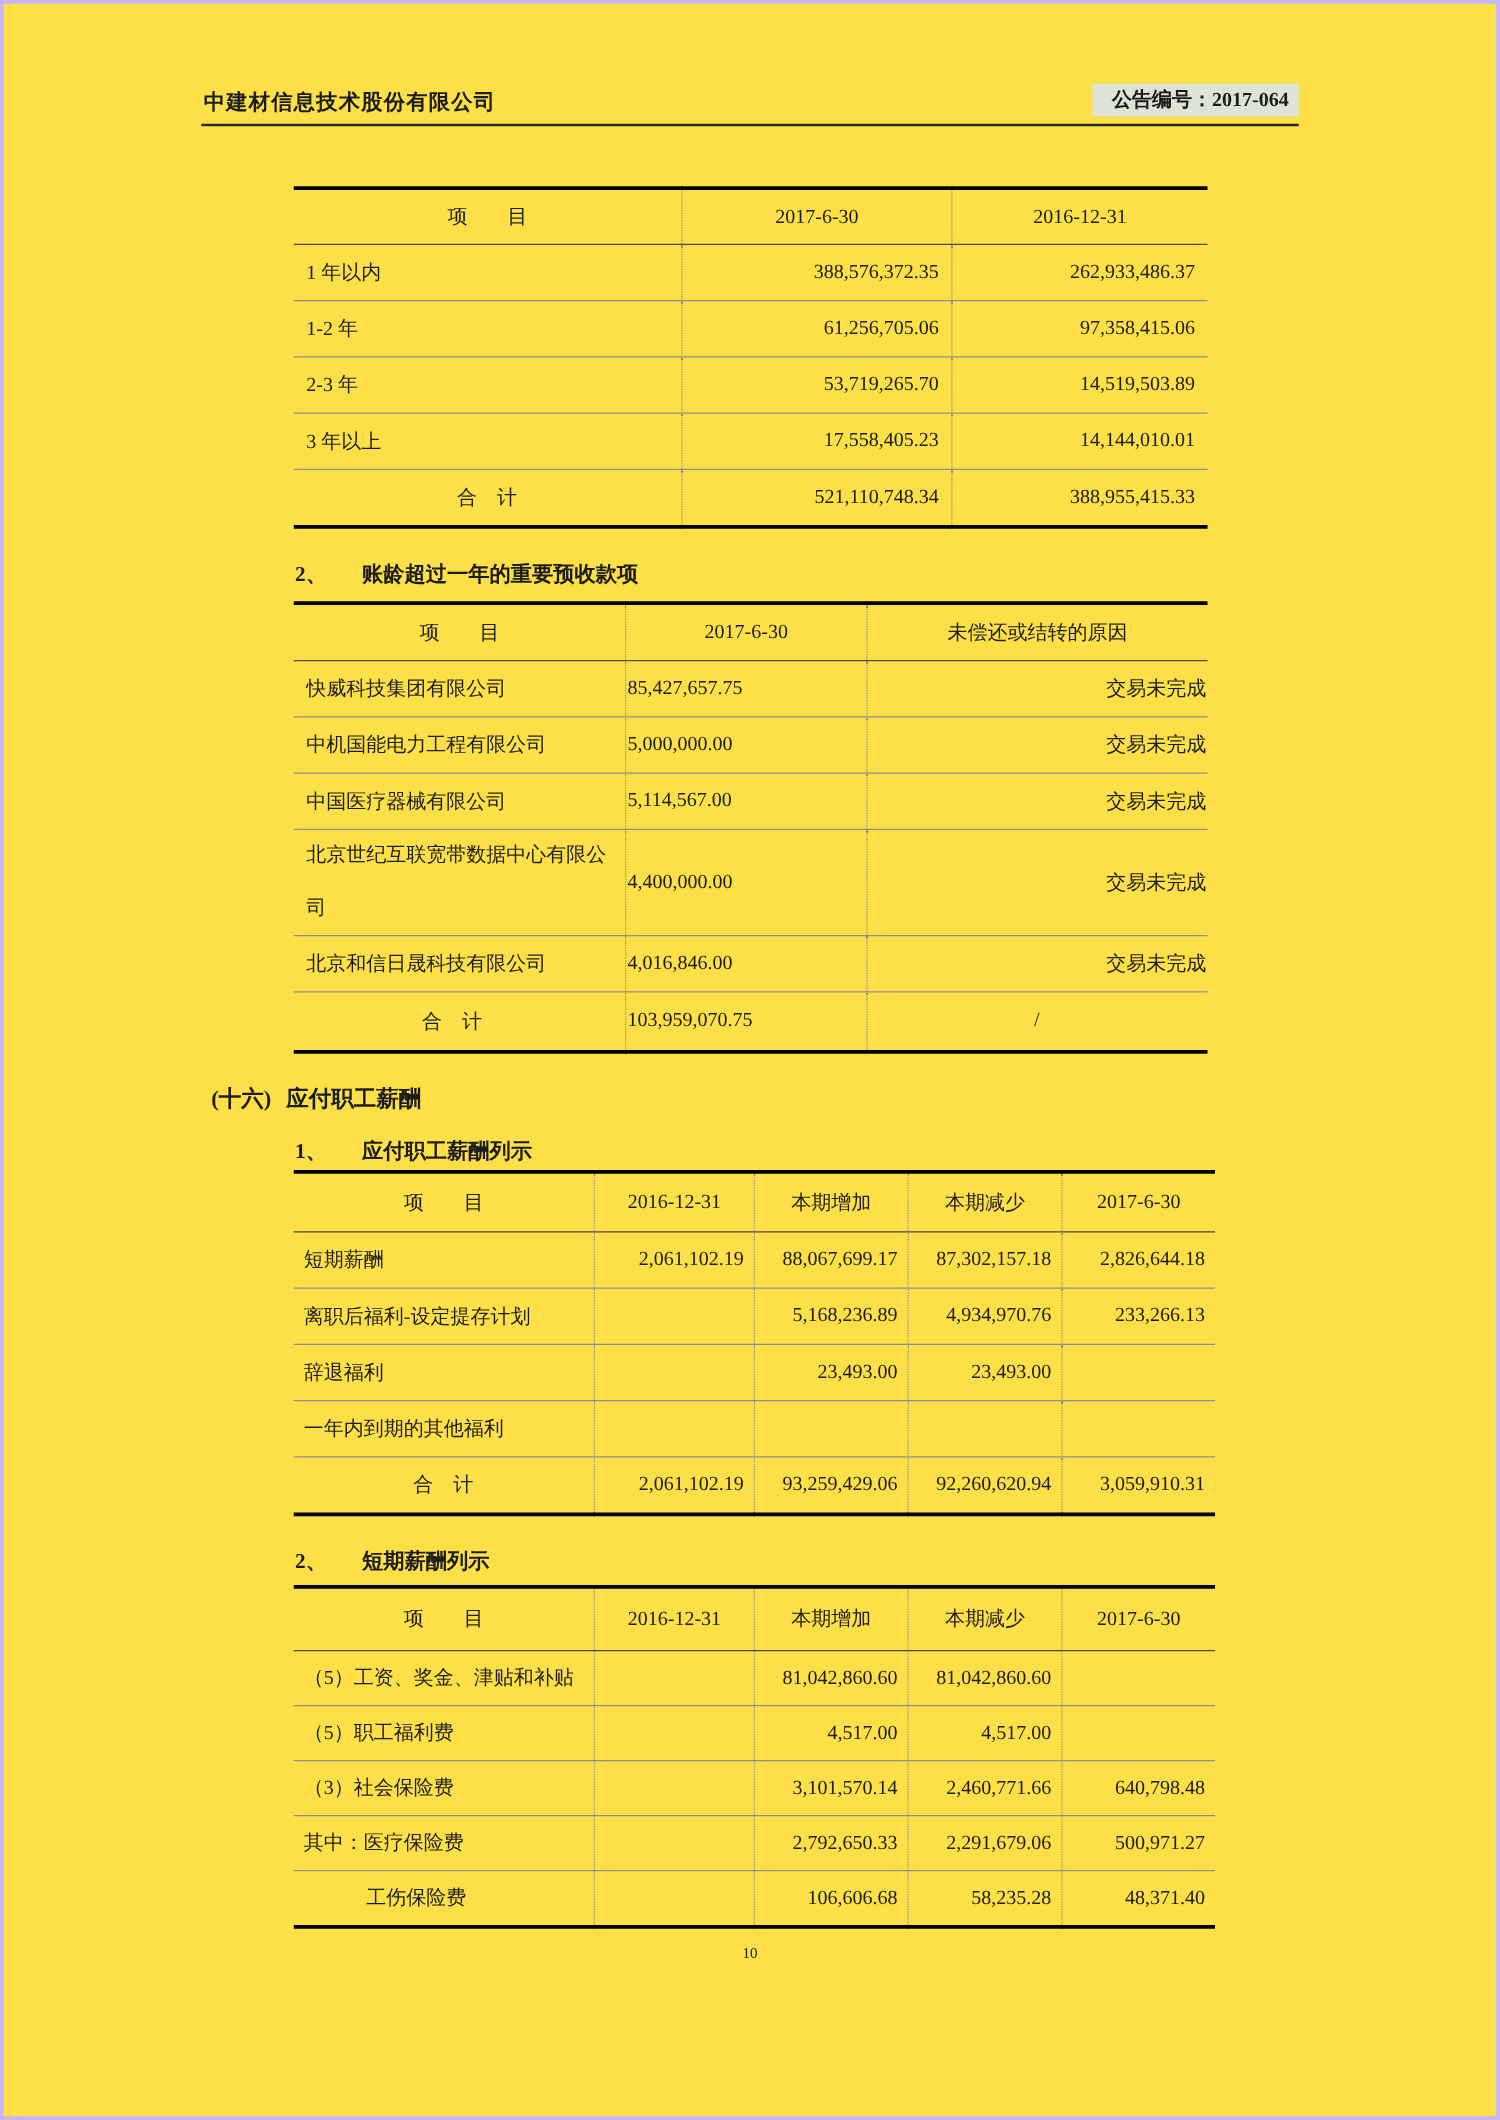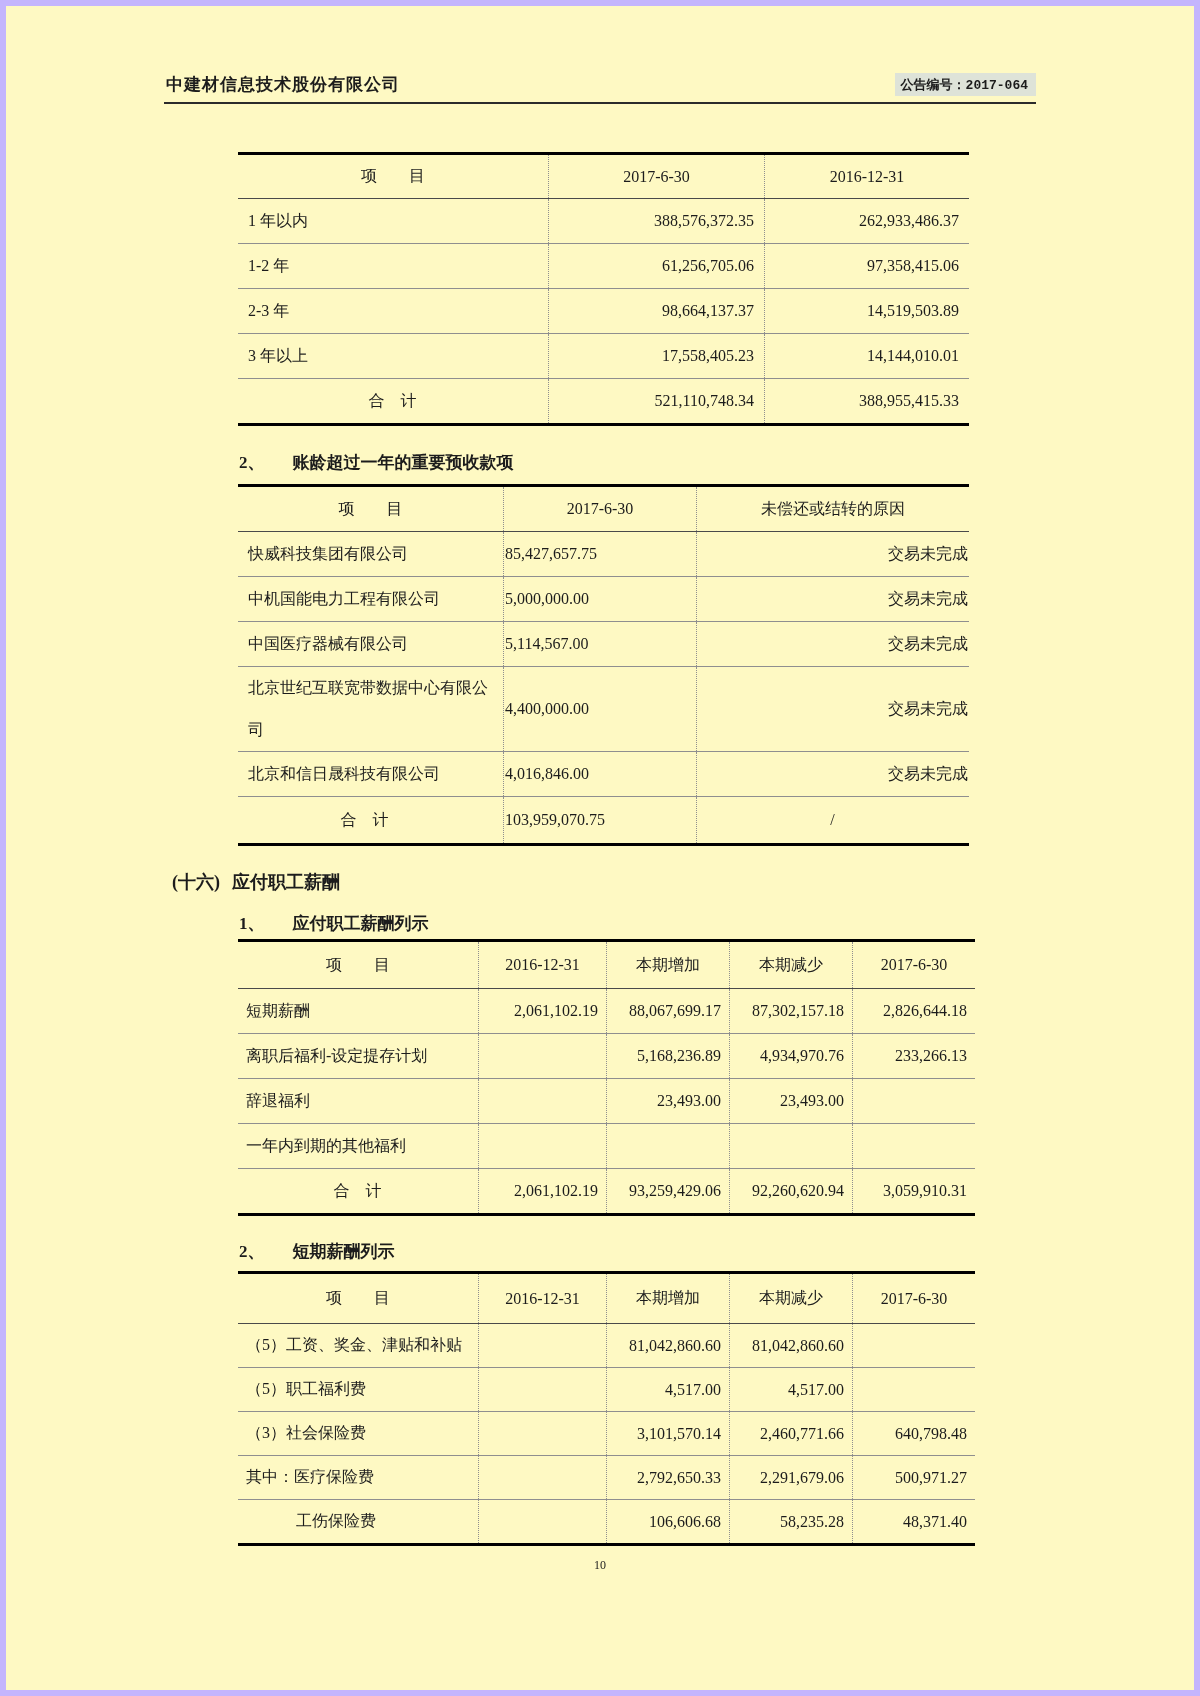--- a/index.html
+++ b/index.html
@@ -1,28 +1,28 @@
 <!DOCTYPE html>
 <html><head>
 <meta charset="utf-8">
 <style>
   html,body { margin:0; padding:0; background:#ffffff; }
   .page {
     position:relative; width:1200px; height:1696px; margin:0 auto;
-    background:#fef9c3; box-sizing:border-box; border:6px solid #c4b5fd;
+    background:#fde047; box-sizing:border-box; border:3px solid #c4b5fd;
     font-family:"Liberation Serif","DejaVu Serif",serif; color:#1c1c1c;
   }
 
   
   .header { position:absolute; left:160px; right:158px; top:56px; height:34px;
     display:flex; justify-content:space-between; align-items:flex-end; }
   .company { font-family:"Liberation Sans","DejaVu Sans",sans-serif;
     font-weight:700; font-size:17px; letter-spacing:1px; }
-  .notice { font-family:Liberation Mono, monospace;
-    font-weight:700; font-size:13px; padding:3px 8px 2px 6px; }
+  .notice { font-family:Liberation Serif, serif;
+    font-weight:700; font-size:16px; padding:3px 8px 2px 16px; }
   .header-rule { position:absolute; left:158px; right:158px; top:96px;
     border-top:2px solid #2b2b2b; }
 
   
   .sec-heading { position:absolute; display:flex; font-weight:bold;
     font-size:17px; line-height:1.2; }
   .sec-heading .gap { width:28px; }
   #h-sec16 { left:166px; top:866px; font-size:18px; }
   #h-sec16 .gap { width:12px; }
   #h-prepay   { left:233px; top:447px; }
@@ -106,21 +106,21 @@
           <td>388,576,372.35</td>
           <td>262,933,486.37</td>
         </tr>
         <tr>
           <td>1-2 年</td>
           <td>61,256,705.06</td>
           <td>97,358,415.06</td>
         </tr>
         <tr>
           <td>2-3 年</td>
-          <td>98,664,137.37</td>
+          <td>53,719,265.70</td>
           <td>14,519,503.89</td>
         </tr>
         <tr>
           <td>3 年以上</td>
           <td>17,558,405.23</td>
           <td>14,144,010.01</td>
         </tr>
         <tr class="total">
           <td>合　计</td>
           <td>521,110,748.34</td>

